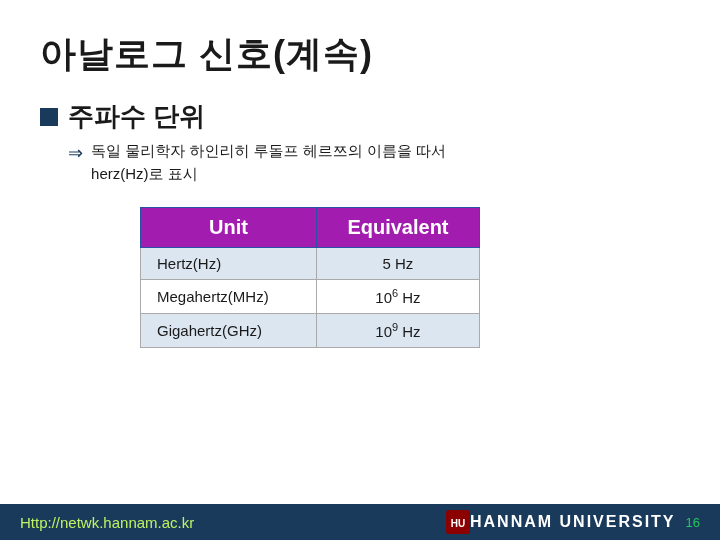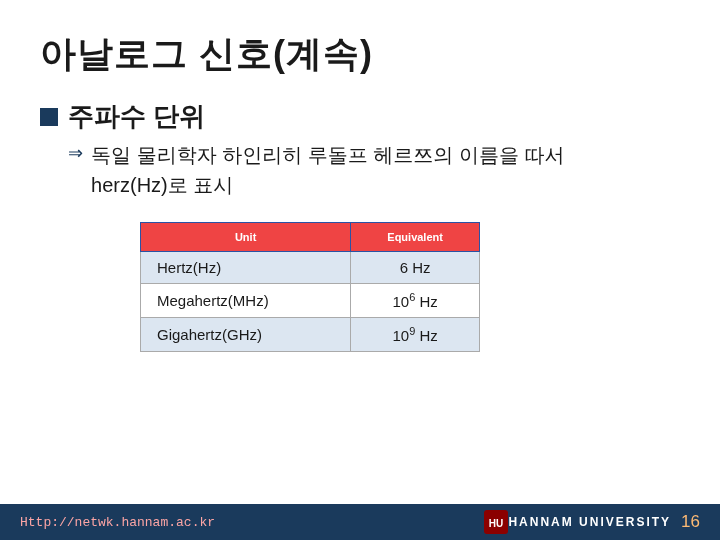--- a/index.html
+++ b/index.html
@@ -59,40 +59,40 @@
 
     .arrow-icon {
       font-size: 18px;
       color: #1a3a5c;
       margin-right: 8px;
       margin-top: 2px;
       flex-shrink: 0;
     }
 
     .description {
-      font-size: 20px;
+      font-size: 15px;
       color: #1a1a1a;
       line-height: 1.5;
     }
 
     .table-container {
       margin-left: 100px;
       margin-top: 12px;
       flex: 1;
     }
 
     table {
       border-collapse: collapse;
       width: 340px;
     }
 
     thead tr th {
-      background: #ef4444;
+      background: #a21caf;
       color: #ffffff;
-      font-size: 11px;
+      font-size: 20px;
       font-weight: bold;
       padding: 8px 16px;
       text-align: center;
       border: 1px solid #2a52a4;
     }
 
     tbody tr td {
       border: 1px solid #aaaaaa;
       padding: 7px 16px;
       font-size: 15px;
@@ -127,46 +127,45 @@
       right: 0;
       height: 36px;
       background: #1a3a5c;
       display: flex;
       align-items: center;
       justify-content: space-between;
       padding: 0 20px;
     }
 
     .footer-url {
-      color: #fca5a5;
-      font-size: 13px;
-      font-family: Liberation Mono, monospace;
+      color: #bef264;
+      font-size: 15px;
     }
 
     .footer-right {
       display: flex;
       align-items: center;
     }
 
     .footer-logo {
       width: 24px;
       height: 24px;
       flex-shrink: 0;
     }
 
     .footer-university {
       color: #ffffff;
-      font-size: 12px;
+      font-size: 16px;
       letter-spacing: 2px;
       font-weight: bold;
     }
 
     .footer-page {
-      color: #fdba74;
-      font-size: 17px;
+      color: #22c55e;
+      font-size: 13px;
       margin-left: 10px;
     }
   </style>
 </head>
 <body>
 
 <div class="slide">
 
   <h1 class="title">아날로그 신호(계속)</h1>
 
@@ -187,21 +186,21 @@
     <table>
       <thead>
         <tr>
           <th>Unit</th>
           <th>Equivalent</th>
         </tr>
       </thead>
       <tbody>
         <tr>
           <td class="unit-col">Hertz(Hz)</td>
-          <td class="equiv-col">6 Hz</td>
+          <td class="equiv-col">5 Hz</td>
         </tr>
         <tr>
           <td class="unit-col">Megahertz(MHz)</td>
           <td class="equiv-col">10<sup>6</sup> Hz</td>
         </tr>
         <tr>
           <td class="unit-col">Gigahertz(GHz)</td>
           <td class="equiv-col">10<sup>9</sup> Hz</td>
         </tr>
       </tbody>

